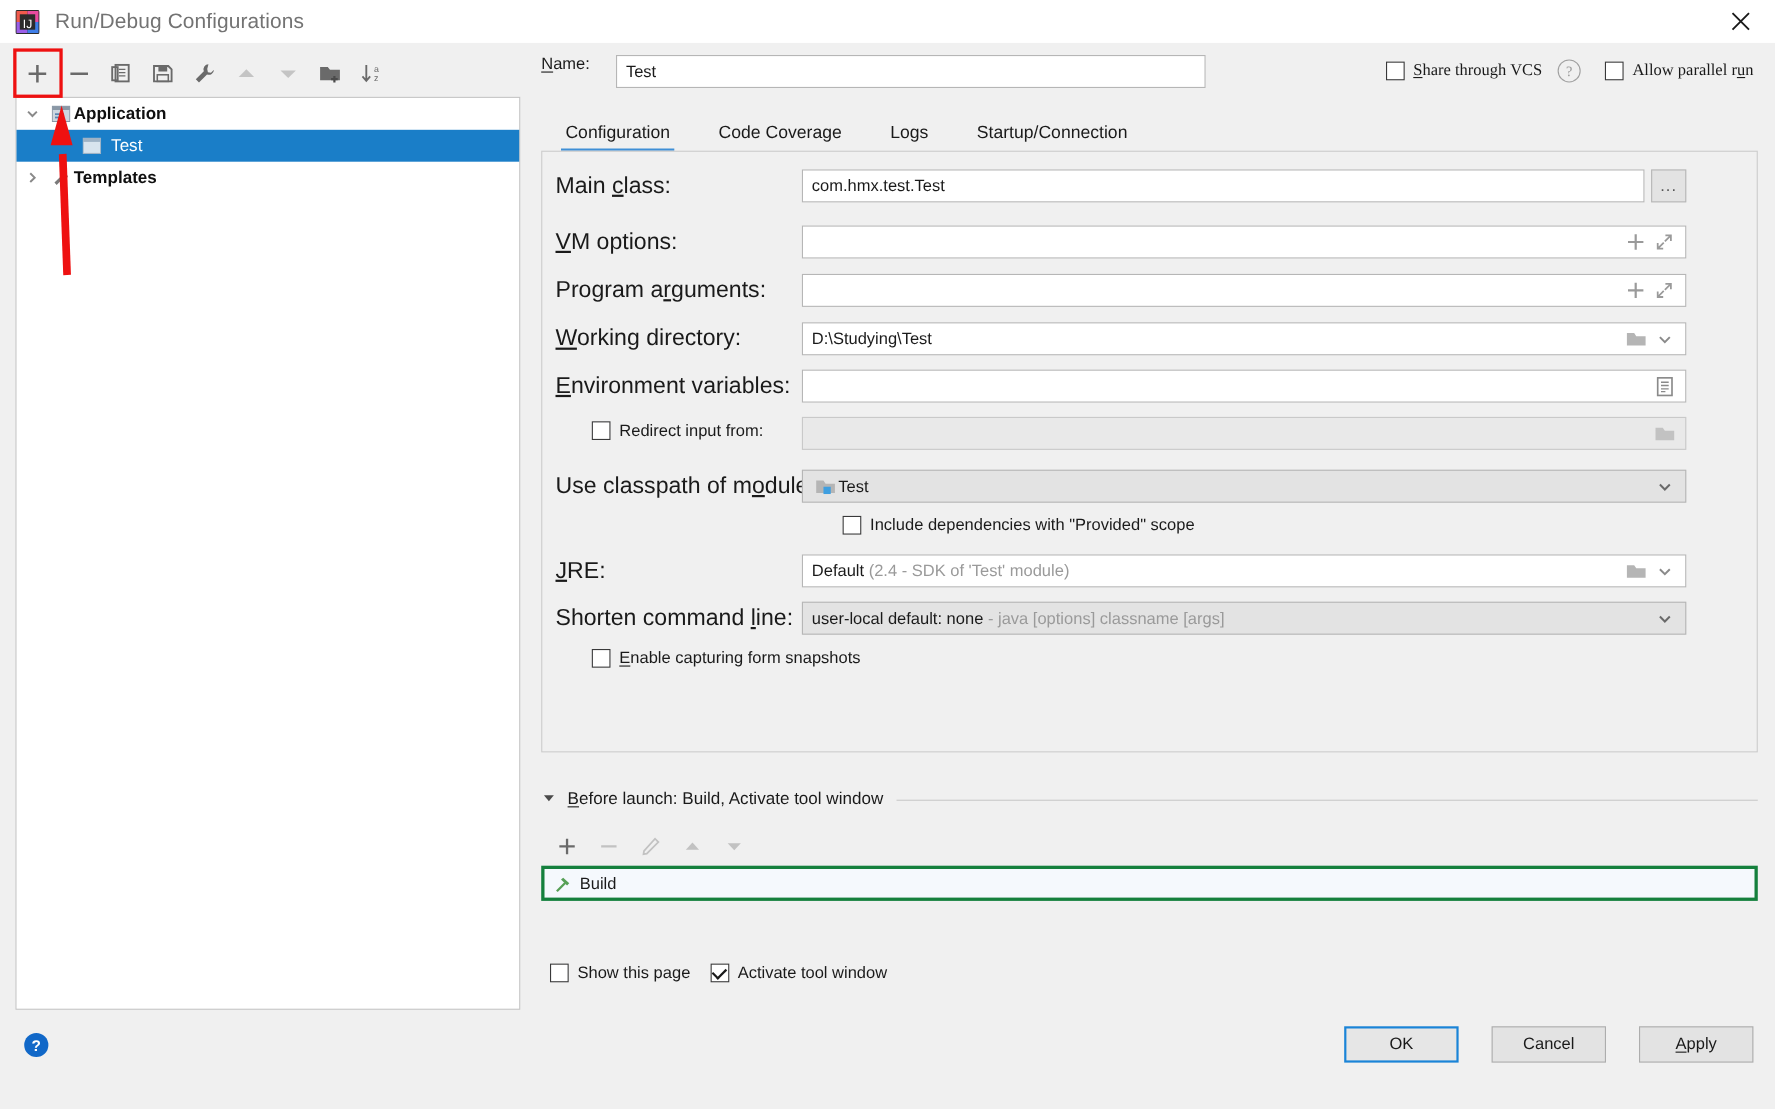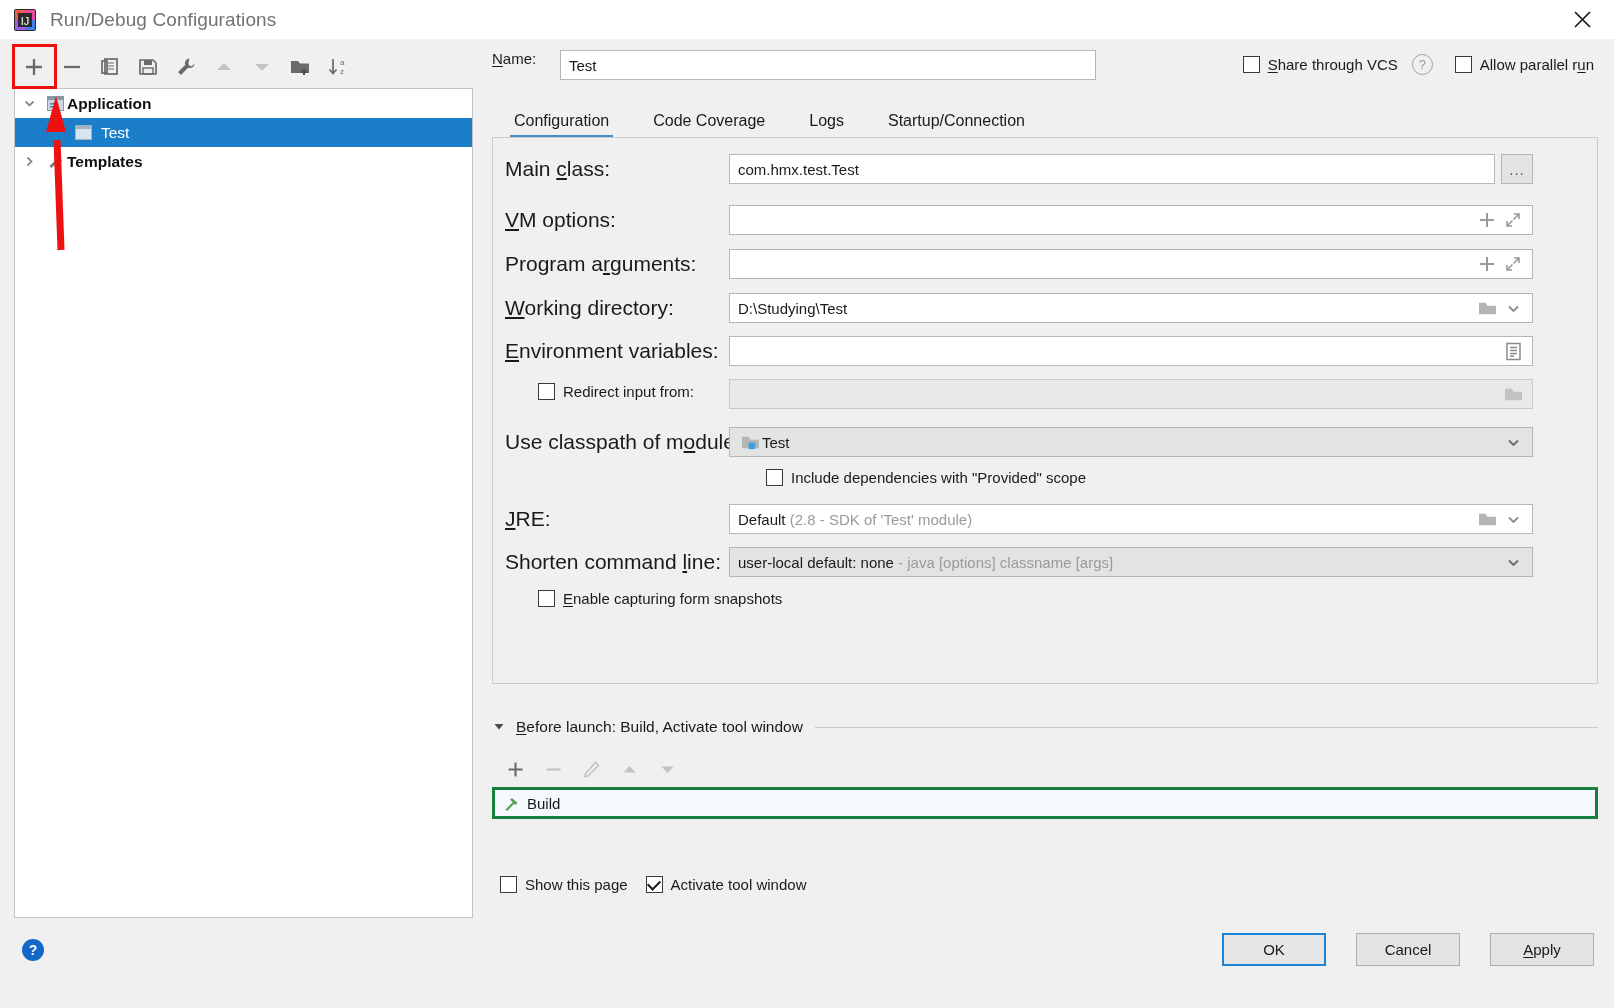--- a/index.html
+++ b/index.html
@@ -59,21 +59,21 @@
   .name-row {
     position: absolute; left: 492px; top: 50px; display: flex; align-items: flex-start;
   }
   .name-label { font-size: 15px; width: 68px; }
   .name-input {
     width: 536px; height: 30px; box-sizing: border-box;
     border: 1px solid #b6b6b6; background: #ffffff;
     font-family: "Liberation Sans", sans-serif; font-size: 15px; color: #1a1a1a;
     padding: 0 8px; outline: none;
   }
-  .top-checks { position: absolute; right: 20px; top: 54px; display: flex; align-items: center; gap: 0; }
+  .top-checks { position: absolute; right: 20px; top: 54px; display: flex; align-items: center; gap: 0; font-family: Liberation Serif, serif; }
   .cb { width: 17px; height: 17px; box-sizing: border-box; border: 1.6px solid #39393a; background: #fff;
         display: inline-flex; align-items: center; justify-content: center; flex: none; }
   .cb.checked::after {
     content: ""; width: 10px; height: 6px; border-left: 2px solid #1a1a1a; border-bottom: 2px solid #1a1a1a;
     transform: rotate(-45deg) translate(1px,-1px);
   }
   .cb-lbl { margin-left: 8px; font-size: 15px; white-space: nowrap; }
   .help-q {
     width: 19px; height: 19px; border-radius: 50%; border: 1.4px solid #a0a0a0;
     color: #9a9a9a; font-size: 13px; display: inline-flex; align-items: center; justify-content: center;
@@ -405,21 +405,21 @@
       <span class="cb"></span>
       <span class="cb-lbl">Include dependencies with "Provided" scope</span>
     </div>
 
     <div class="frow" style="top:366px; left:12px;">
       <span class="flabel"><span class="u">J</span>RE:</span>
     </div>
     <div class="field" style="top:366px; left:236px; width:804px;">
       <span class="val">
         <span>Default</span>
-        <span class="muted">(2.8 - SDK of 'Test' module)</span>
+        <span class="muted">(2.4 - SDK of 'Test' module)</span>
       </span>
       <span class="fi">
         <svg width="19" height="17" viewBox="0 0 20 18">
             <path d="M1 3 H8 L10 6 H19 V15 H1 Z" fill="#b5b5b5"></path>
           </svg>
       </span>
       <span class="fi">
         <svg width="15" height="15" viewBox="0 0 15 15">
             <path d="M3 5.5 L7.5 10 L12 5.5" stroke="#8a8a8a" stroke-width="1.8" fill="none"></path>
           </svg>

